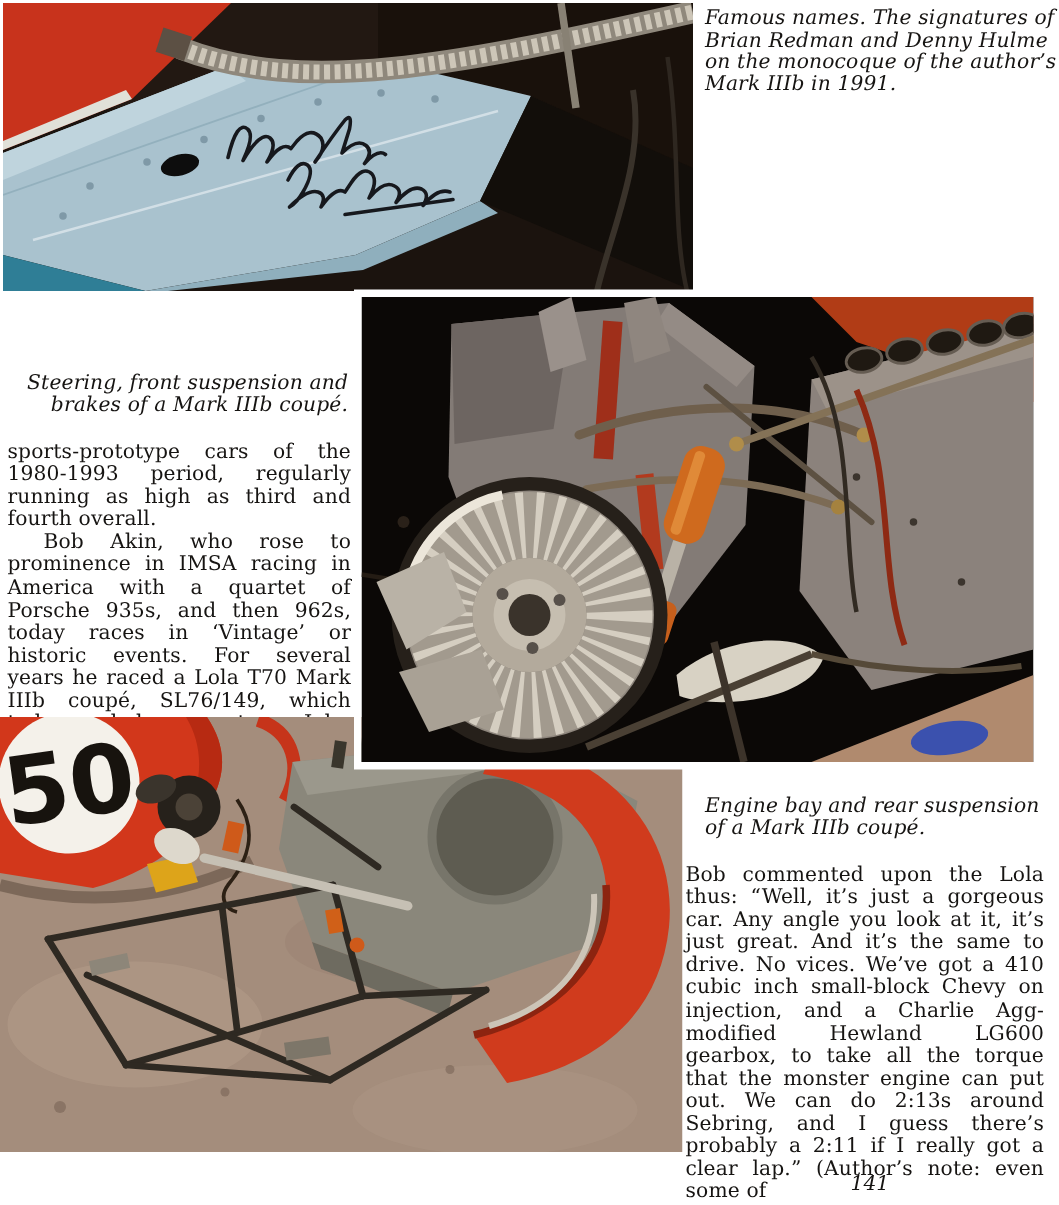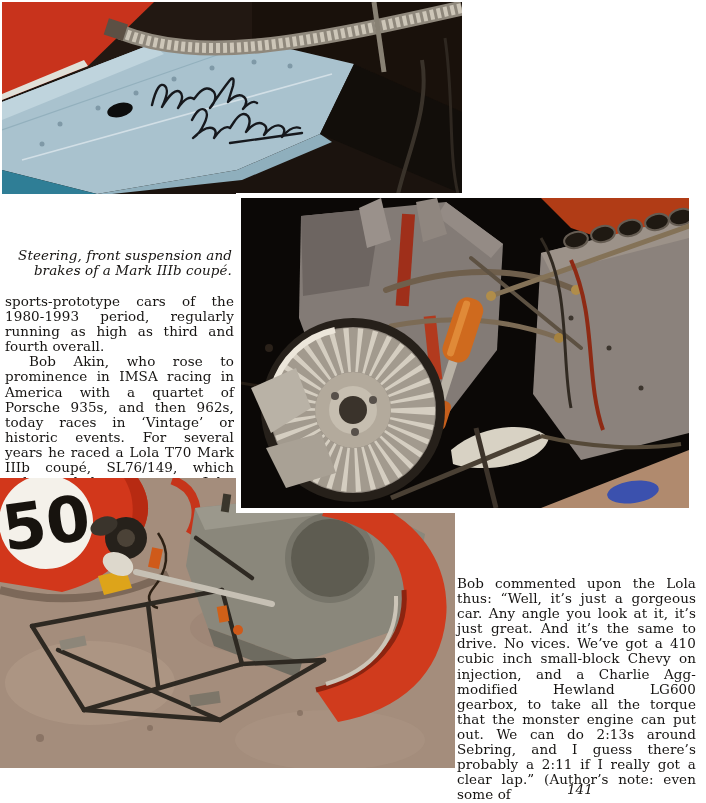--- a/index.html
+++ b/index.html
@@ -233,28 +233,30 @@
 
       <rect x="150" y="70" width="11" height="20" fill="#cf5a1a" transform="rotate(12 155 80)"></rect>
       <rect x="218" y="128" width="10" height="16" fill="#d06018" transform="rotate(-10 223 136)"></rect>
       <circle cx="238" cy="152" r="5" fill="#cf5a1a"></circle>
 
       <rect x="60" y="160" width="26" height="10" fill="#8d8679" transform="rotate(-12 73 165)"></rect>
       <rect x="190" y="215" width="30" height="12" fill="#7d7669" transform="rotate(-8 205 221)"></rect>
     </svg>
   </figure>
 
+  <div class="caption caption1">Famous names. The signatures of Brian Redman and Denny Hulme on the monocoque of the author’s Mark IIIb in 1991.</div>
 
   <div class="caption caption2">Steering, front suspension and brakes of a Mark IIIb coupé.</div>
 
   <div class="bodycol left-col">
     <p>sports-prototype cars of the 1980-1993 period, regularly running as high as third and fourth overall.</p>
     <p class="indent">Bob Akin, who rose to prominence in IMSA racing in America with a quartet of Porsche 935s, and then 962s, today races in ‘Vintage’ or historic events. For several years he raced a Lola T70 Mark IIIb coupé, SL76/149, which today belongs to John Littlechild.</p>
   </div>
 
+  <div class="caption caption3">Engine bay and rear suspension of a Mark IIIb coupé.</div>
 
   <div class="bodycol right-col">
     <p>Bob commented upon the Lola thus: “Well, it’s just a gorgeous car. Any angle you look at it, it’s just great. And it’s the same to drive. No vices. We’ve got a 410 cubic inch small-block Chevy on injection, and a Charlie Agg-modified Hewland LG600 gearbox, to take all the torque that the monster engine can put out. We can do 2:13s around Sebring, and I guess there’s probably a 2:11 if I really got a clear lap.” (Author’s note: even some of</p>
   </div>
 
   <div class="page-number">141</div>
 
 </div>
 
 </body></html>

